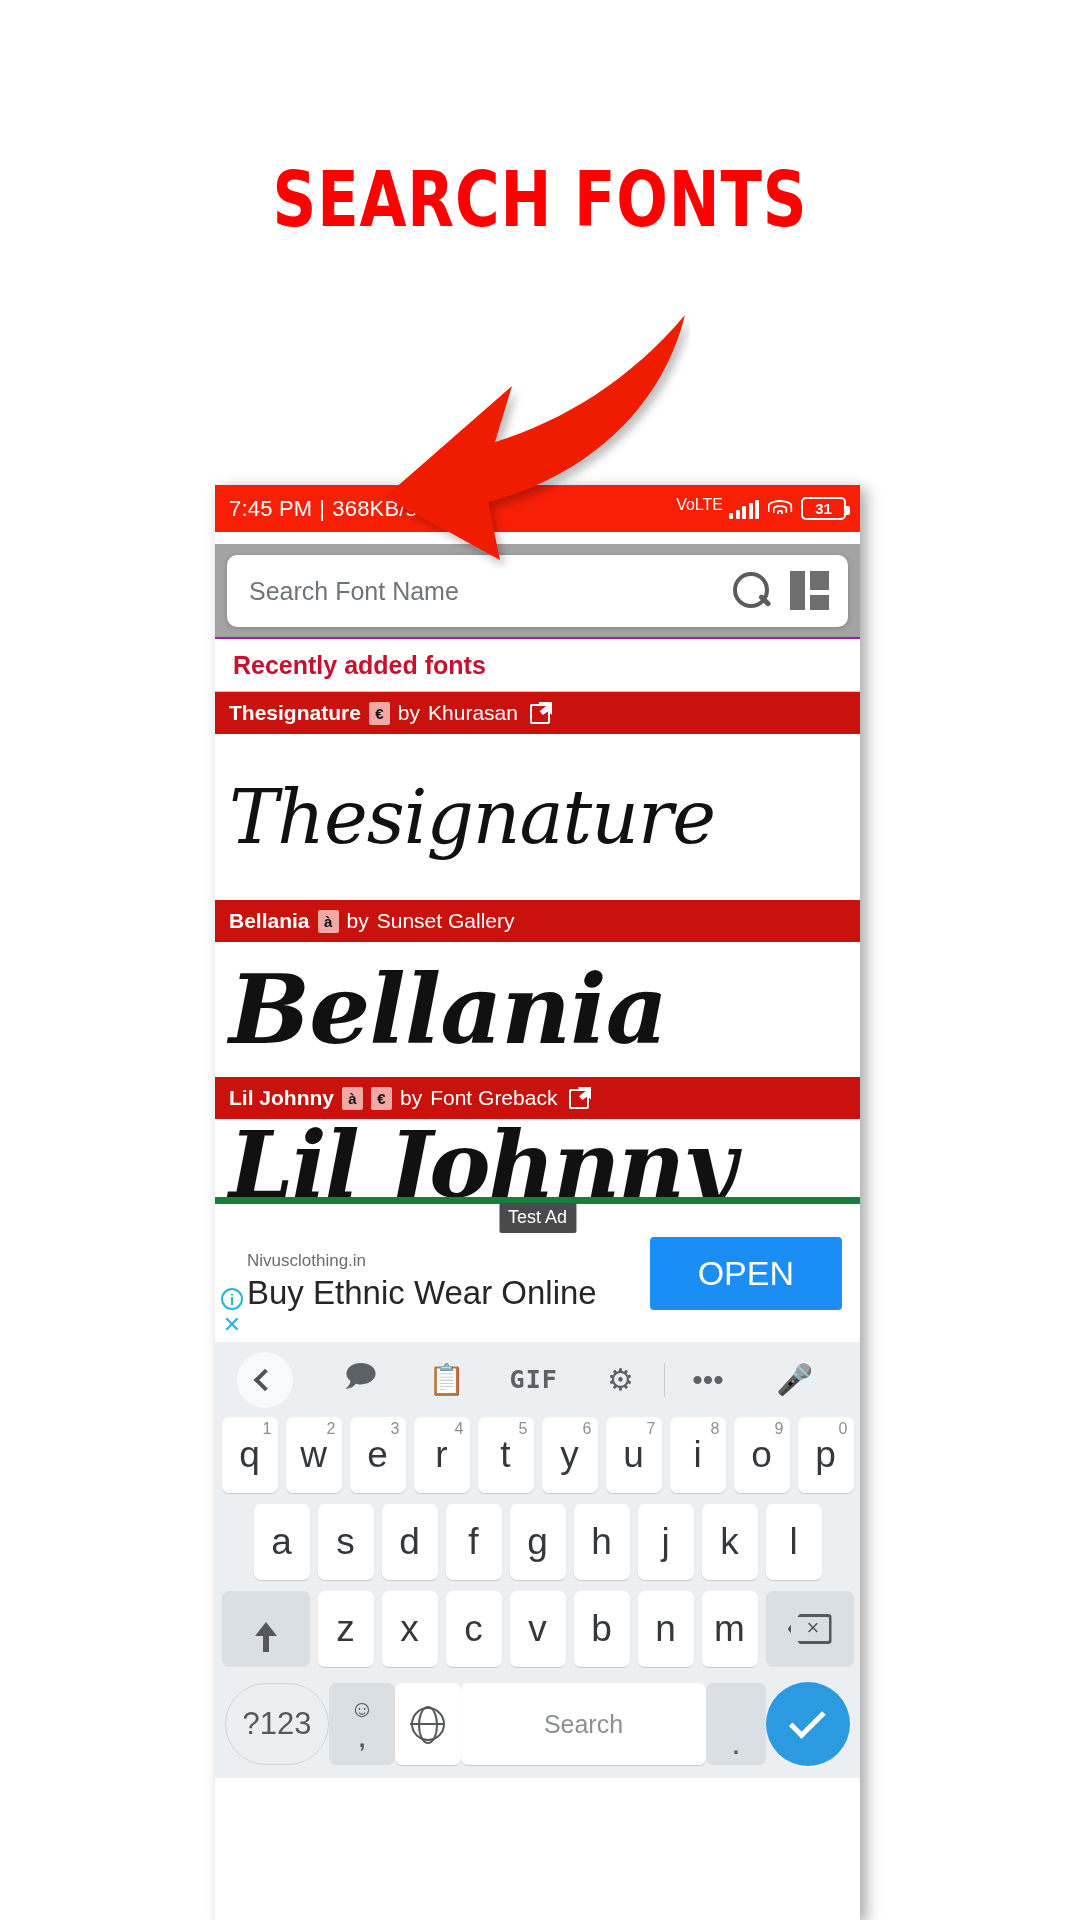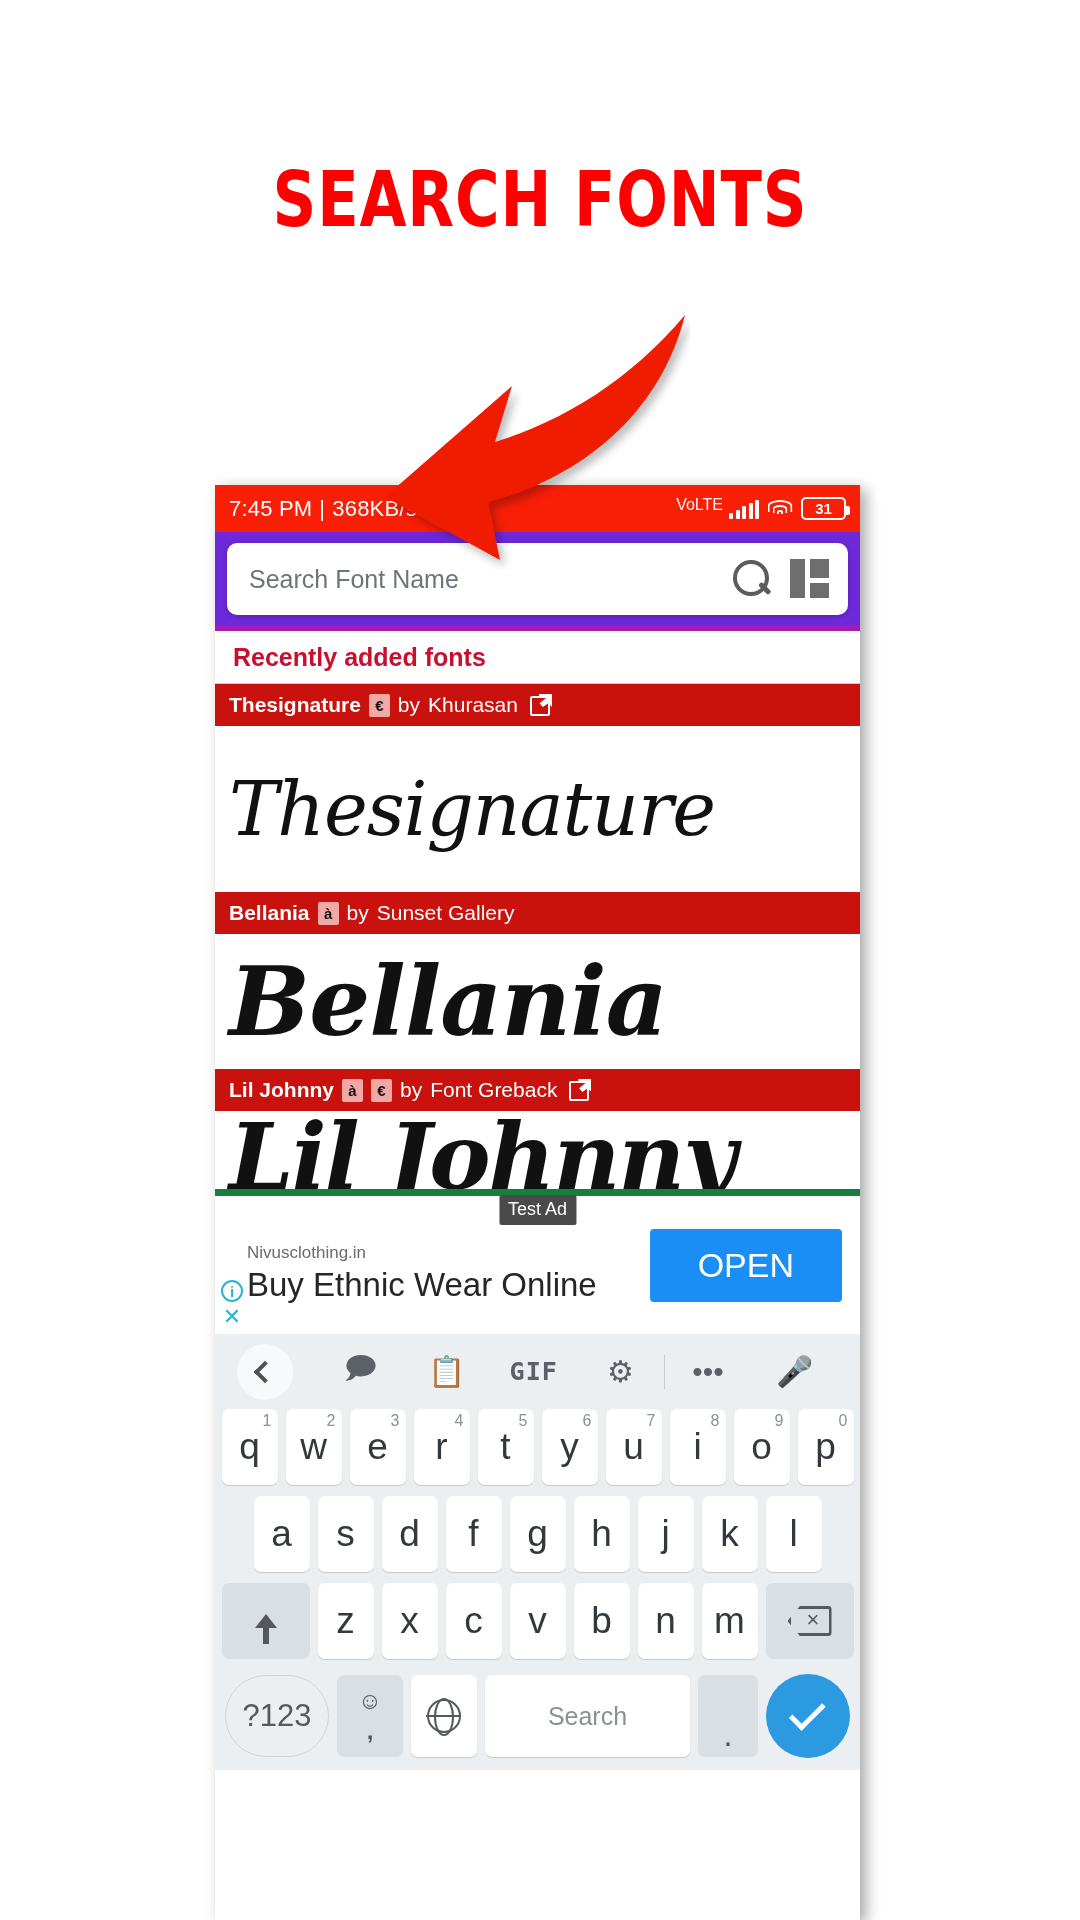--- a/index.html
+++ b/index.html
@@ -69,21 +69,21 @@
   .wifi { width:26px; height:20px; position:relative; }
   .wifi span{ position:absolute; left:50%; transform:translateX(-50%); border:2.4px solid #fff; border-bottom:none; border-radius:50% 50% 0 0; }
   .wifi span:nth-child(1){ width:25px; height:12px; top:1px;}
   .wifi span:nth-child(2){ width:15px; height:8px; top:6px;}
   .wifi span:nth-child(3){ width:6px; height:4px; top:11px; border-radius:50% 50% 0 0;}
   .battery { position:relative; width:45px; height:23px; border:2.4px solid #fff; border-radius:5px;
              display:flex; align-items:center; justify-content:center; font-size:15px; font-weight:700; }
   .battery::after{ content:""; position:absolute; right:-6px; top:7px; width:4px; height:9px; background:#fff; border-radius:0 2px 2px 0;}
 
   
-  .search-wrap { background:#6d28d9; padding: 11px 12px 10px; border-bottom: 6px solid #a21caf; }
+  .search-wrap { background:#a3a3a3; padding: 11px 12px 10px; border-bottom: 2px solid #a21caf; margin-top: 12px; }
   .search-box {
     height: 72px; background:#fff; border-radius: 10px;
     box-shadow: 0 1px 5px rgba(0,0,0,0.22);
     display:flex; align-items:center; padding: 0 18px 0 22px;
   }
   .search-input {
     flex:1; border:none; outline:none; background:transparent;
     font-size: 25px; color:#5a6166; font-family:"Liberation Sans", sans-serif;
   }
   .search-input::placeholder{ color:#6d757a; }
@@ -189,21 +189,21 @@
   .arrow-up { width:0;height:0; border-left:11px solid transparent; border-right:11px solid transparent; border-bottom:14px solid #55595d; position:relative;}
   .arrow-up::after{ content:""; position:absolute; left:-3px; top:14px; width:6px; height:16px; background:#55595d;}
   .bksp { width:44px; height:30px; position:relative; }
   .bksp::before{
     content:""; position:absolute; inset:0;
     border:3px solid #55595d; border-radius:4px;
     clip-path: polygon(28% 0,100% 0,100% 100%,28% 100%,0 50%);
   }
   .bksp::after{ content:"×"; position:absolute; left:19px; top:-1px; font-size:22px; color:#55595d; line-height:30px;}
 
-  .kb-bottom { display:flex; justify-content:center; align-items:center; gap:8px; padding: 4px 10px 2px; }
+  .kb-bottom { display:flex; justify-content:center; align-items:center; gap:0; padding: 4px 10px 2px; }
   .key-123 { width:104px; flex:0 0 104px; height:82px; border-radius:44px; background:#ECEFF1;
              border:1.5px solid #cfd5d9; box-shadow:none; display:flex; align-items:center; justify-content:center;
              font-size:31px; color:#55595d;}
   .key-emoji { width:66px; flex:0 0 66px; height:82px; background:#DADFE3; border-radius:7px; box-shadow:none;
                display:flex; flex-direction:column; align-items:center; justify-content:center; gap:6px; color:#55595d;}
   .key-emoji .em { font-size:24px; line-height:1; }
   .key-emoji .cm { font-size:24px; line-height:1; font-weight:700;}
   .key-globe { width:66px; flex:0 0 66px; height:82px; background:#fff; border-radius:7px;
                box-shadow:0 1px 1px rgba(0,0,0,0.16); display:flex; align-items:center; justify-content:center;}
   .globe { width:34px;height:34px; border:2.6px solid #55595d; border-radius:50%; position:relative;}

